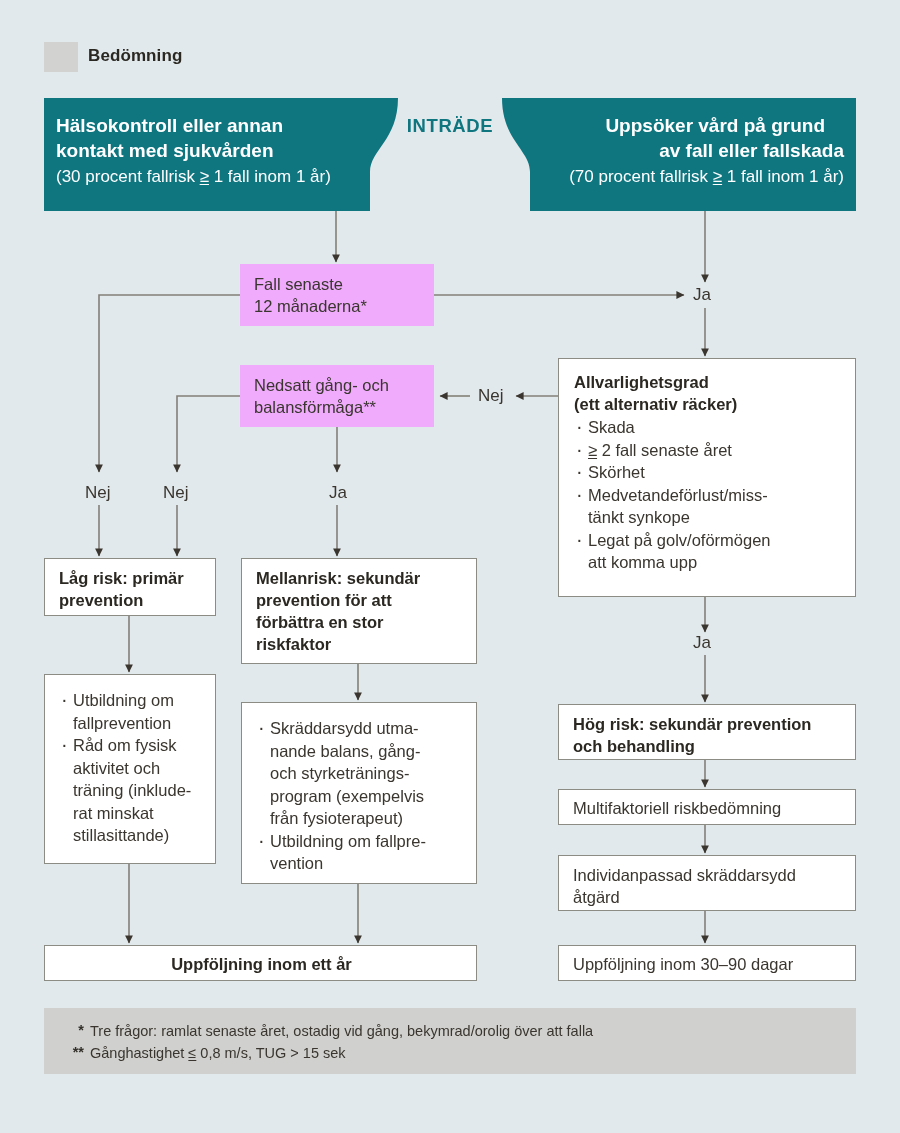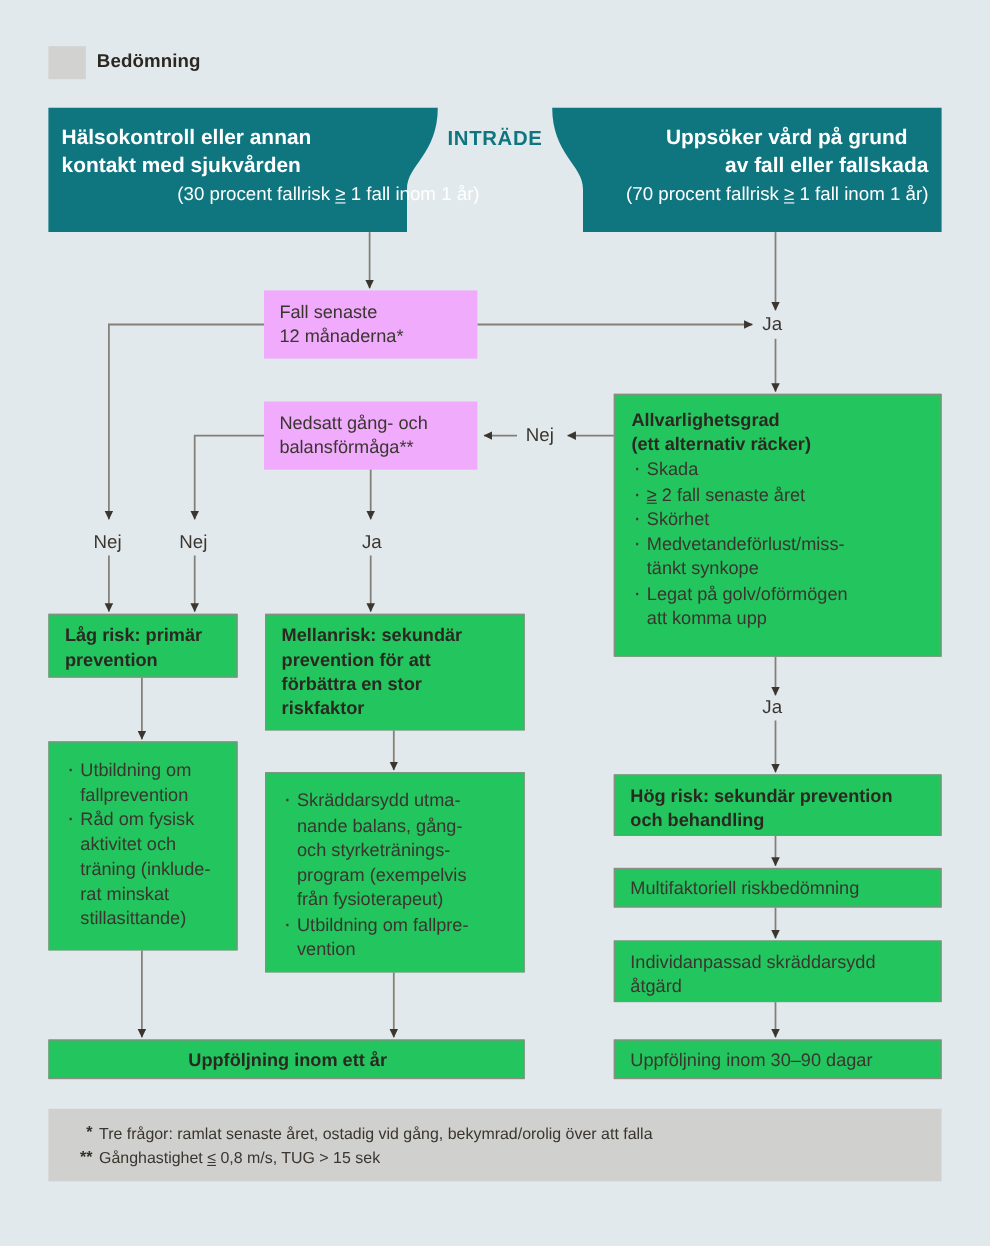--- a/index.html
+++ b/index.html
@@ -13,26 +13,26 @@
   }
   #canvas{position:absolute;left:0;top:0;width:900px;height:1133px;}
   .svglayer{position:absolute;left:0;top:0;width:900px;height:1133px;pointer-events:none;}
   .node{position:absolute;box-sizing:border-box;}
 
   
   .legend-swatch{position:absolute;left:44px;top:42px;width:34px;height:30px;background:#d2d2d0;}
   .legend-label{position:absolute;left:88px;top:46px;font-size:17px;font-weight:bold;color:#2b2822;letter-spacing:.1px;}
   .teal-text{position:absolute;color:#ffffff;}
   .teal-title{font-size:19px;font-weight:bold;line-height:25px;}
-  .teal-sub{font-size:17px;line-height:24px;font-weight:normal;text-align:right;}
+  .teal-sub{font-size:17px;line-height:24px;font-weight:normal;}
   .intrade{position:absolute;color:#0f7680;font-weight:bold;font-size:18.5px;letter-spacing:.6px;}
 
   
   .gray-box{background:#f0abfc;border:none;}
-  .white-box{background:#22c55e;border:1px solid #8c8b84;}
+  .white-box{background:#ffffff;border:1px solid #8c8b84;}
   .box-txt{font-size:16.5px;line-height:22.5px;color:#3a362f;}
   .box-txt.b{font-weight:bold;color:#2b2822;}
 
   ul.bul{margin:0;padding:0;list-style:none;}
   ul.bul li{position:relative;padding-left:14px;font-size:16.5px;line-height:22.5px;color:#3a362f;}
   ul.bul li:before{content:"\00b7";position:absolute;left:2px;top:-1px;font-size:20px;line-height:22.5px;}
 
   .edgelabel{position:absolute;font-size:17px;color:#3a362f;}
 
   .footnote{position:absolute;left:44px;top:1008px;width:812px;height:66px;background:#d0d0ce;}

